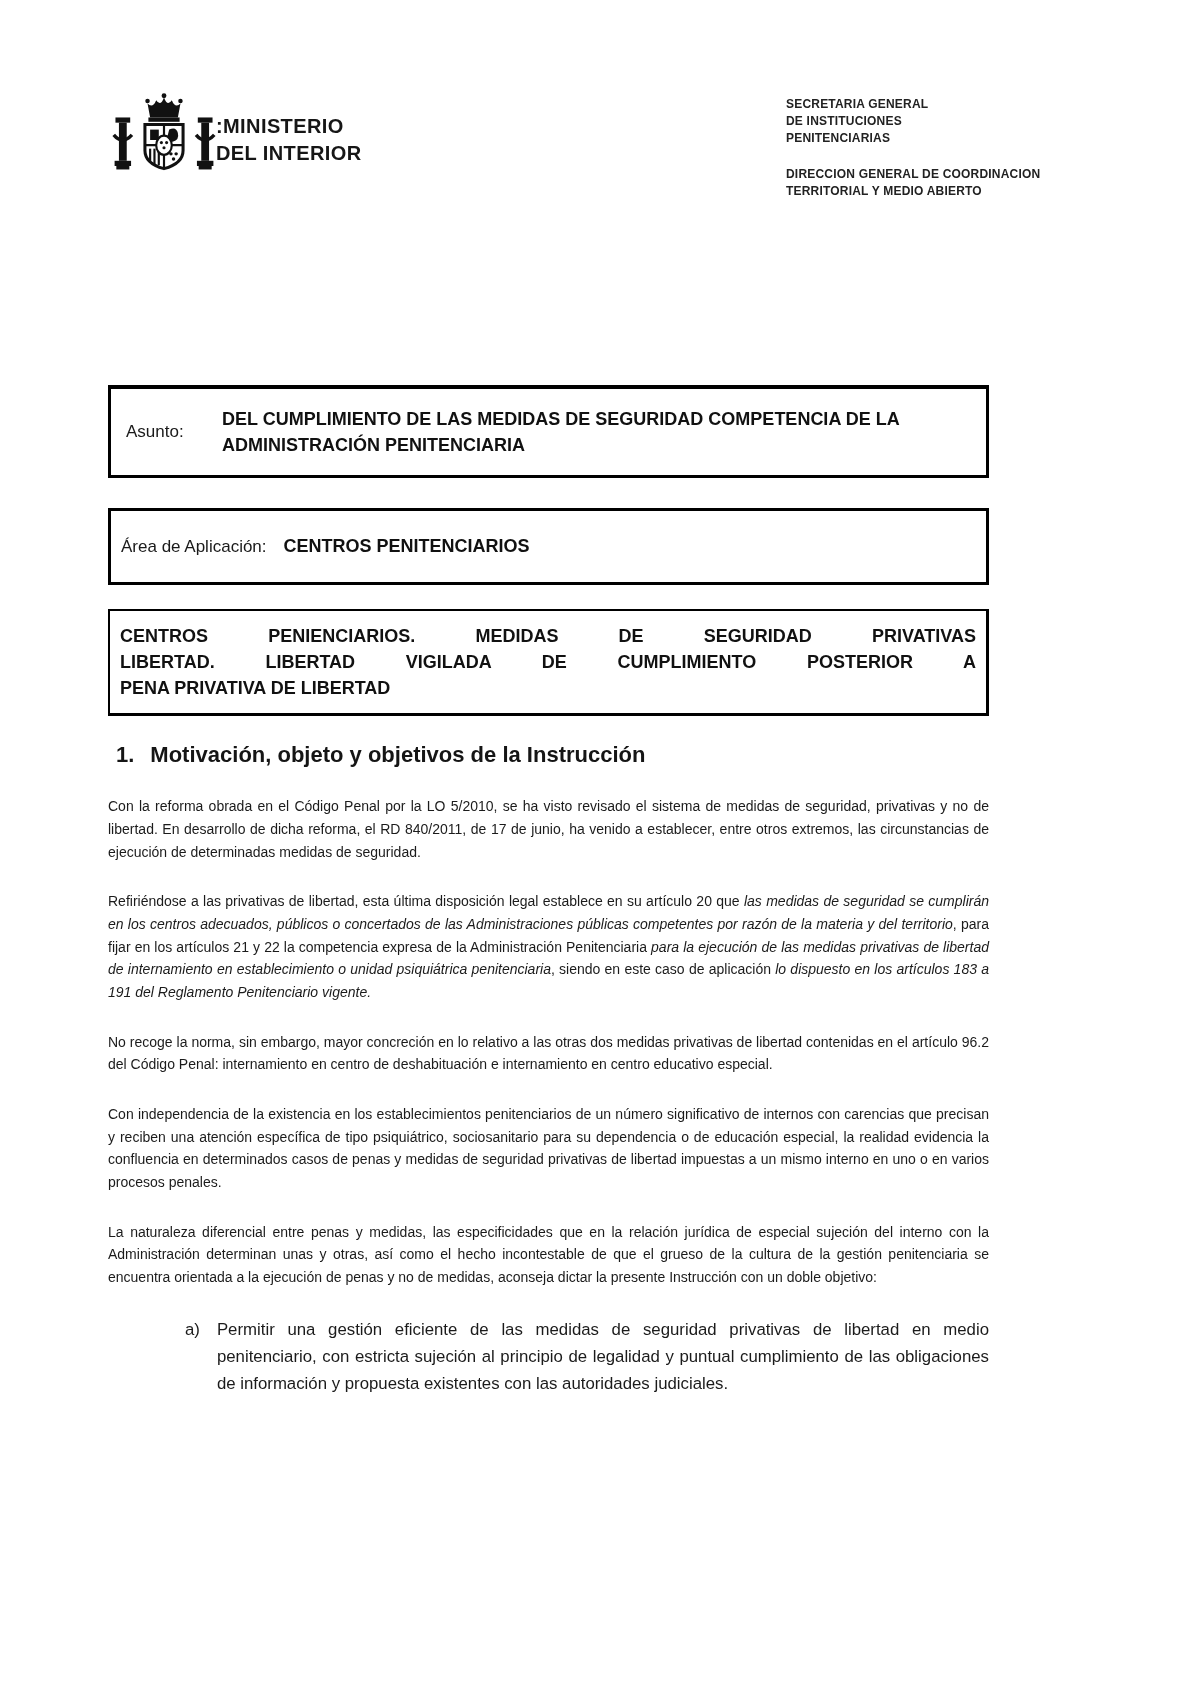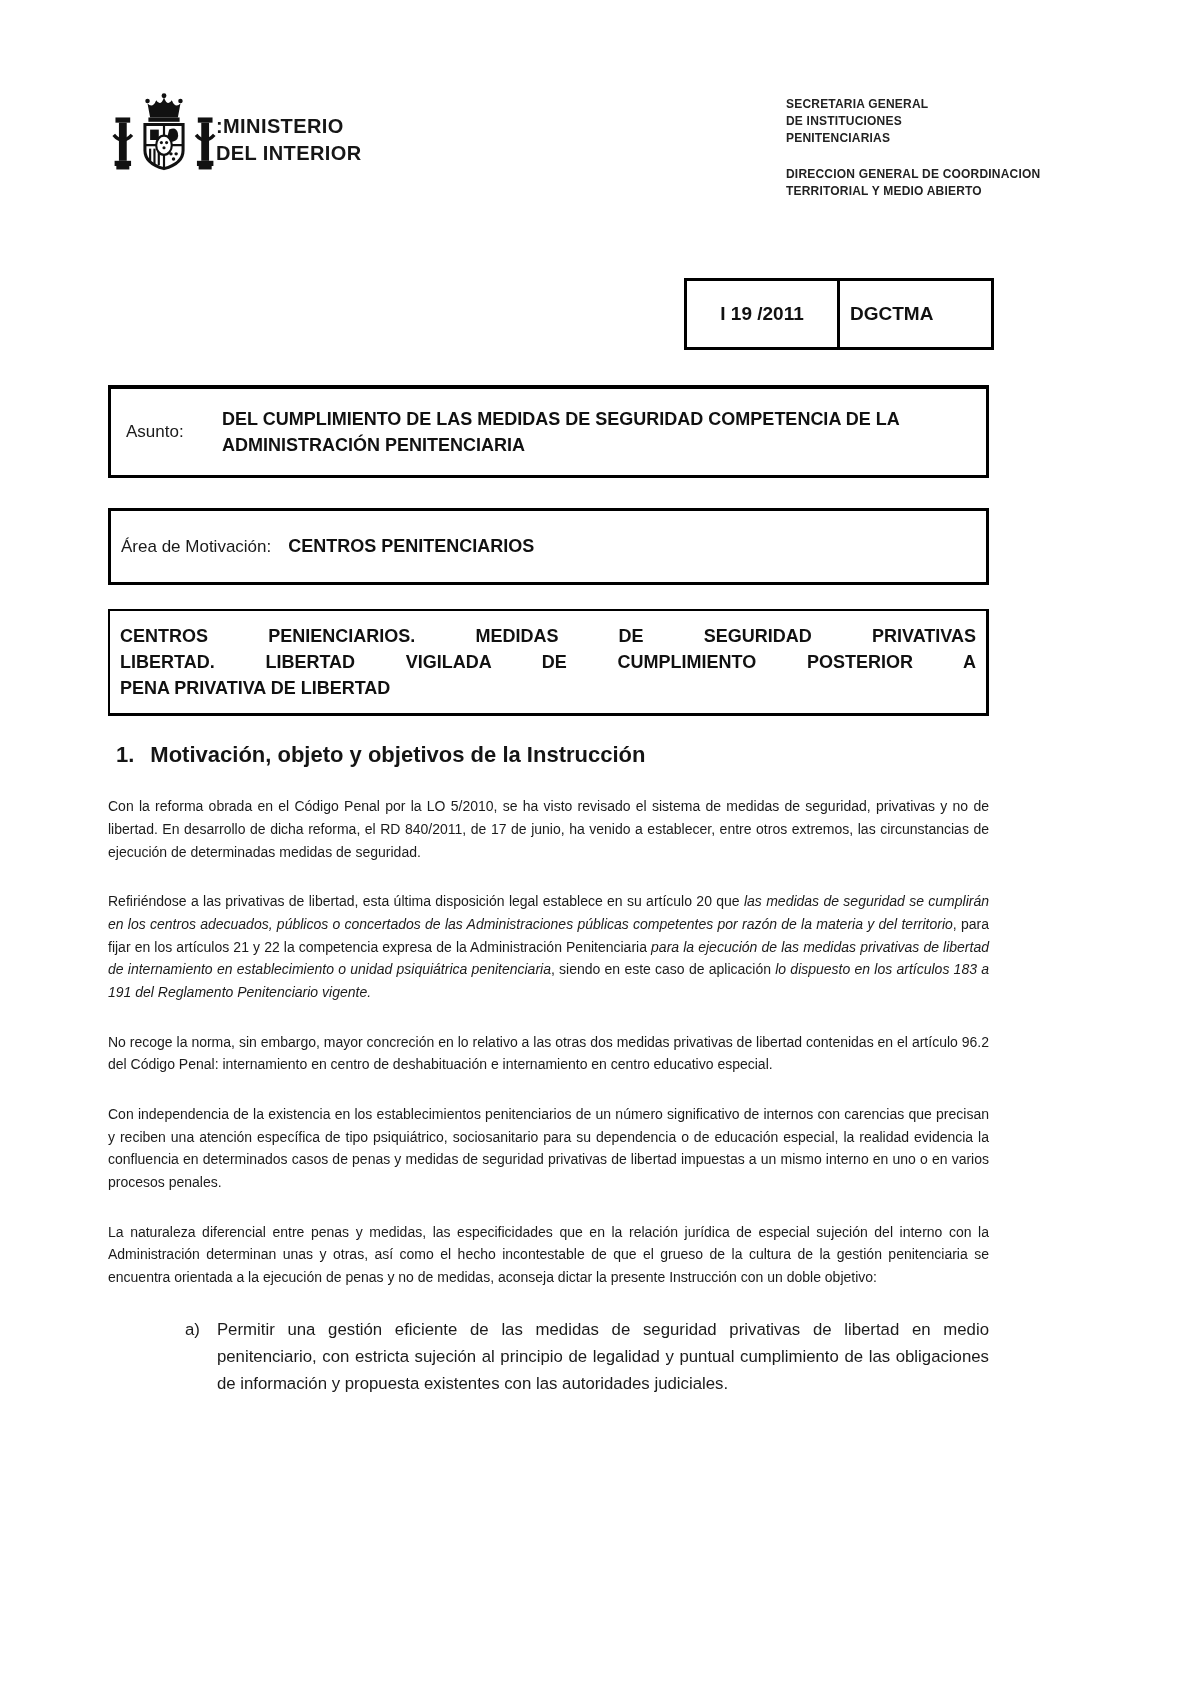--- a/index.html
+++ b/index.html
@@ -142,34 +142,30 @@
       <div>SECRETARIA GENERAL</div>
       <div>DE INSTITUCIONES</div>
       <div>PENITENCIARIAS</div>
     </div>
     <div class="org-group-2">
       <div>DIRECCION GENERAL DE COORDINACION</div>
       <div>TERRITORIAL Y MEDIO ABIERTO</div>
     </div>
   </div>
 
-  <div class="ref-table">
-    <div class="ref-cell ref-num">I 19 /2011</div>
-    <div class="ref-cell ref-code">DGCTMA</div>
-  </div>
 
   <main class="content">
 
     <div class="field-box subject-box">
       <span class="field-label">Asunto:</span>
       <div class="field-value">DEL CUMPLIMIENTO DE LAS MEDIDAS DE SEGURIDAD COMPETENCIA DE LA ADMINISTRACIÓN PENITENCIARIA</div>
     </div>
 
     <div class="field-box area-box">
-      <span class="field-label">Área de Motivación:</span>
+      <span class="field-label">Área de Aplicación:</span>
       <div class="field-value">CENTROS PENITENCIARIOS</div>
     </div>
 
     <div class="field-box desc-box">
       <div class="field-value">
         <div class="jl">CENTROS PENIENCIARIOS. MEDIDAS DE SEGURIDAD PRIVATIVAS</div>
         <div class="jl">LIBERTAD. LIBERTAD VIGILADA DE CUMPLIMIENTO POSTERIOR A</div>
         <div>PENA PRIVATIVA DE LIBERTAD</div>
       </div>
     </div>

